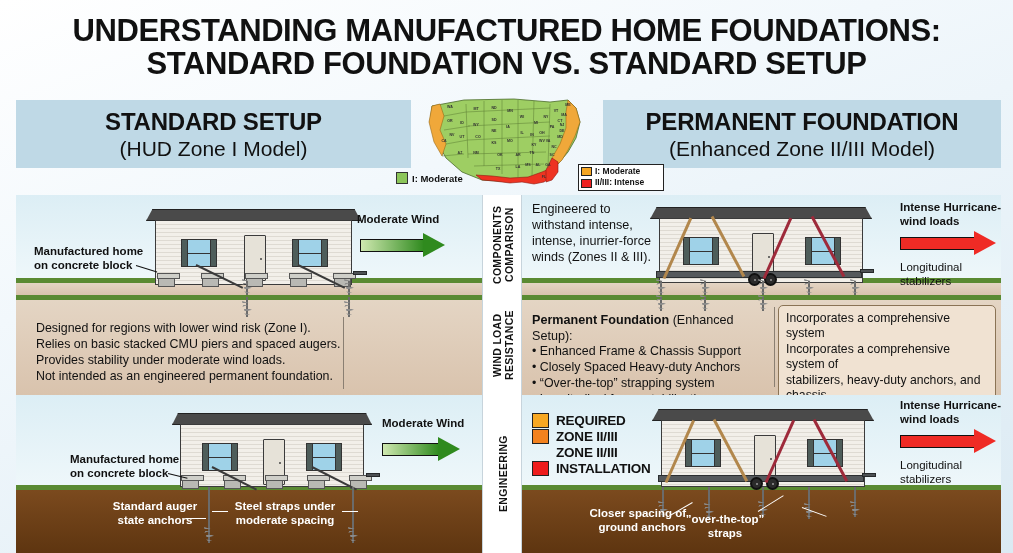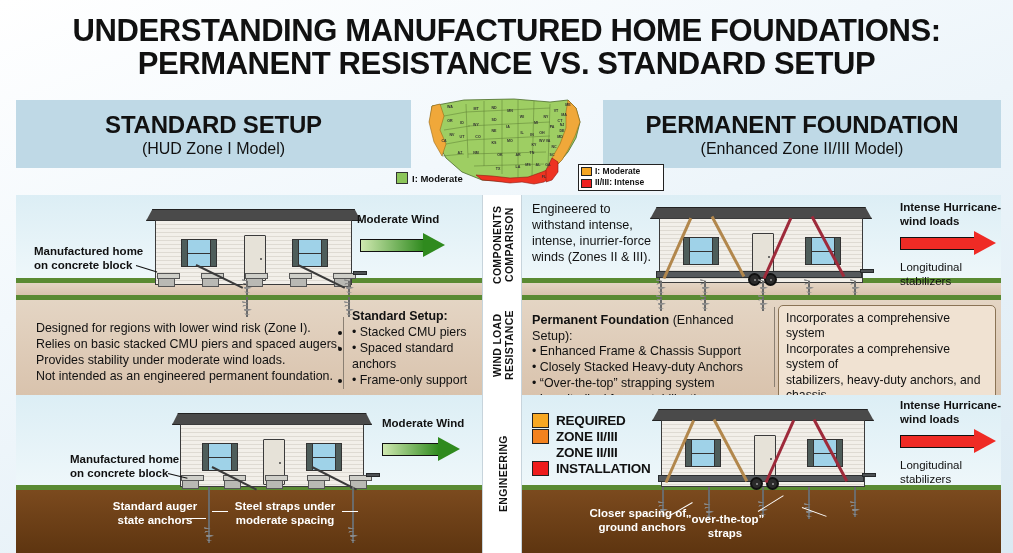--- a/index.html
+++ b/index.html
@@ -21,21 +21,21 @@
 
   
   .hdr {
     position: absolute; top: 100px; height: 68px;
     background: #bfd9e6; display: flex; flex-direction: column;
     align-items: center; justify-content: center; color:#111;
   }
   .hdr-l { left: 16px; width: 395px; }
   .hdr-r { left: 603px; width: 398px; }
   .hdr .main { font-size: 24px; font-weight: bold; letter-spacing: -0.2px; }
-  .hdr .sub  { font-size: 16px; font-weight: normal; margin-top: 1px; }
+  .hdr .sub  { font-size: 21px; font-weight: normal; margin-top: 1px; }
 
   
   .map-wrap { position:absolute; left:418px; top:96px; width:180px; height:98px; }
   .map-legend-l {
     position:absolute; left:396px; top:172px; display:flex; align-items:center; gap:4px;
     font-size:9.5px; font-weight:bold; color:#111;
   }
   .map-legend-l .sw { width:12px; height:12px; background:#8cc65a; border:1px solid #333; }
   .map-legend-r {
     position:absolute; left:578px; top:164px; width:86px;
@@ -161,21 +161,21 @@
   .c-orange  { background:#f3821f; }
   .c-red     { background:#ee1c1c; }
 </style>
 </head>
 <body>
 
 <div class="stage">
 
   <div class="title">
     <span>UNDERSTANDING MANUFACTURED HOME FOUNDATIONS:</span>
-    <span class="l2">PERMANENT RESISTANCE VS. STANDARD SETUP</span>
+    <span class="l2">STANDARD FOUNDATION VS. STANDARD SETUP</span>
   </div>
 
   <div class="hdr hdr-l">
     <div class="main">STANDARD SETUP</div>
     <div class="sub">(HUD Zone I Model)</div>
   </div>
   <div class="hdr hdr-r">
     <div class="main">PERMANENT FOUNDATION</div>
     <div class="sub">(Enhanced Zone II/III Model)</div>
   </div>
@@ -312,28 +312,20 @@
     <div class="auger" style="left:230px; top:2px; height:20px;"></div>
     <div class="auger" style="left:332px; top:2px; height:20px;"></div>
 
     <div class="tbox" style="left:20px; top:26px; width:305px; white-space:pre-line;">Designed for regions with lower wind risk (Zone I).
 Relies on basic stacked CMU piers and spaced augers.
 Provides stability under moderate wind loads.
 Not intended as an engineered permanent foundation.</div>
 
     <div class="divider-v" style="left:327px; top:22px; height:72px;"></div>
 
-    <div class="tbox" style="left:336px; top:14px; width:135px;">
-      <div style="font-weight:bold;">Standard Setup:</div>
-      <ul>
-        <li>• <span>Stacked CMU piers</span></li>
-        <li>• <span>Spaced standard anchors</span></li>
-        <li>• <span>Frame-only support</span></li>
-      </ul>
-    </div>
   </div>
 
   <div class="scene p-bl">
     <div class="sky" style="height:90px;"></div>
     <div class="grass" style="top:90px;"></div>
     <div class="soil" style="top:95px;"></div>
 
     <div class="house" style="left:156px; top:18px; width:200px; height:74px;">
       <div class="roof"></div>
       <div class="body">
@@ -443,21 +435,21 @@
     <div class="auger" style="left:138px; top:2px; height:14px;"></div>
     <div class="auger" style="left:182px; top:2px; height:14px;"></div>
     <div class="auger" style="left:240px; top:2px; height:14px;"></div>
 
     <div class="tbox" style="left:10px; top:17px; width:240px;">
       <div style="font-size:12.6px;">
         <span style="font-weight:bold;">Permanent Foundation</span><span> (Enhanced Setup):</span>
       </div>
       <ul>
         <li>• <span>Enhanced Frame &amp; Chassis Support</span></li>
-        <li>• <span>Closely Stacked Heavy-duty Anchors</span></li>
+        <li>• <span>Closely Spaced Heavy-duty Anchors</span></li>
         <li>• <span>“Over-the-top” strapping system</span></li>
         <li>• <span>Longitudinal frame stabilization.</span></li>
       </ul>
     </div>
 
     <div class="divider-v" style="left:252px; top:12px; height:80px;"></div>
 
     <div class="boxed" style="left:256px; top:10px; width:218px; white-space:pre-line;">Incorporates a comprehensive system
 Incorporates a comprehensive system of
 stabilizers, heavy-duty anchors, and chassis

